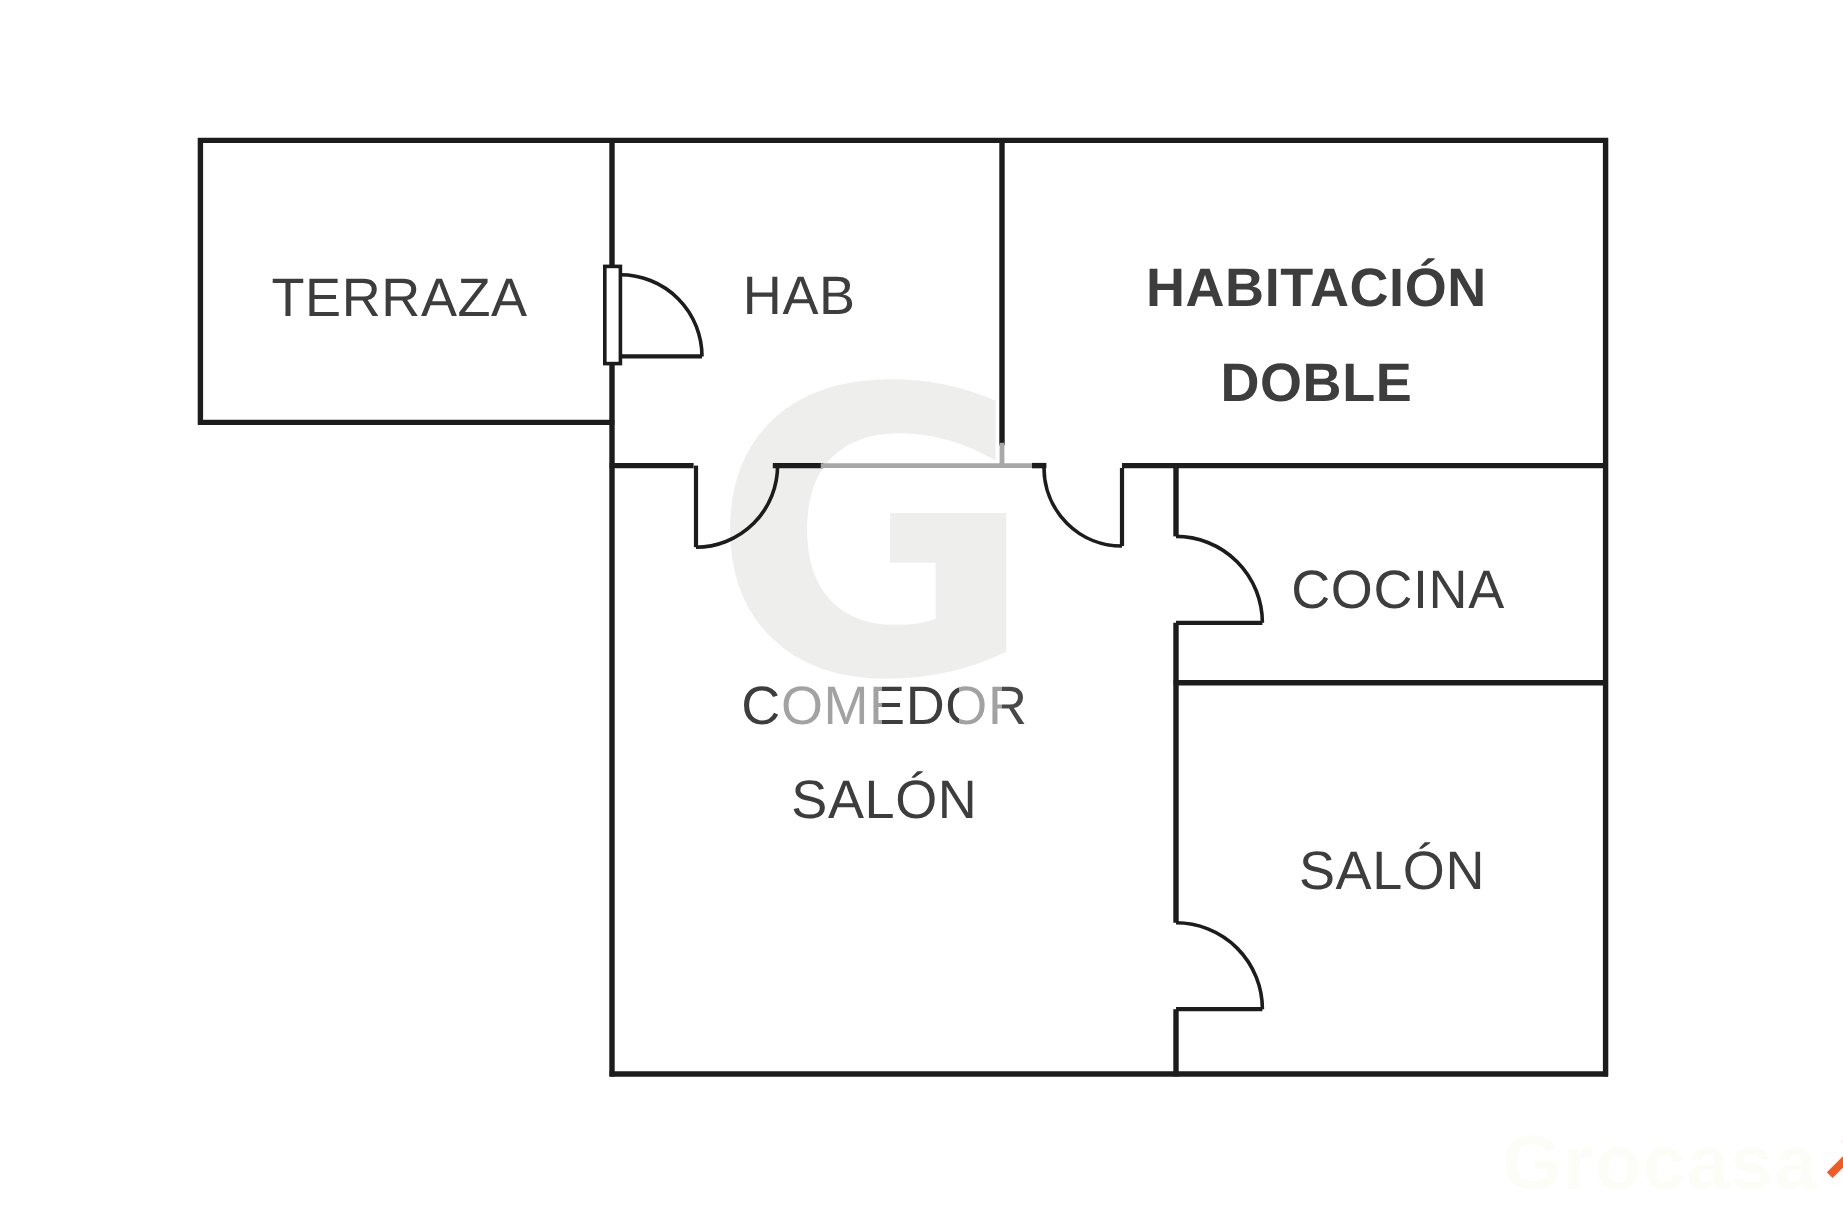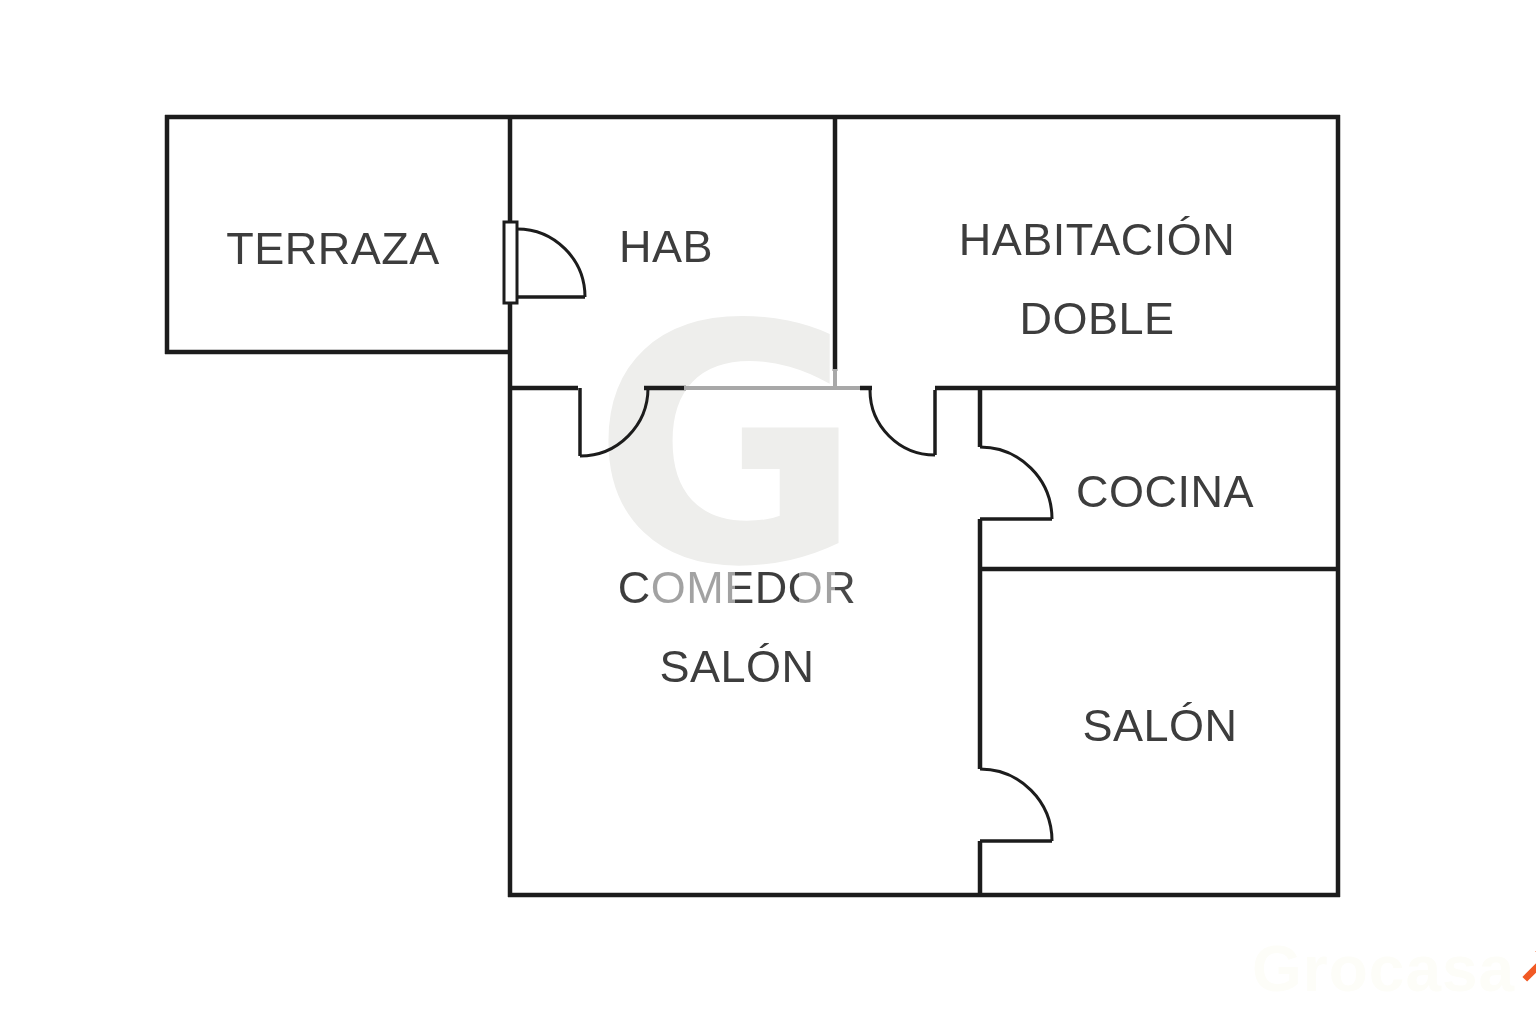--- a/index.html
+++ b/index.html
@@ -31,21 +31,21 @@
   .room{
     position:absolute;z-index:2;
     transform:translate(-50%,-50%);
     color:var(--label,#3d3d3d);
     font-size:45px;line-height:57px;letter-spacing:0.5px;
     text-align:center;white-space:nowrap;
   }
   .room span{display:block;margin-top:22px;}
   .pos-terraza{left:333px;top:237px;}
   .pos-hab{left:666px;top:235px;}
-  .pos-habitacion-doble{left:1097px;top:268px;}
+  .pos-habitacion-doble{left:1097px;top:268px;font-weight:bold;}
   .pos-cocina{left:1165px;top:480px;text-align:right;}
   .pos-comedor-salon{left:737px;top:616px;}
   .pos-bano{left:1160px;top:714px;}
 
   
   .wm-grad{
     background:linear-gradient(90deg,
       #3d3d3d 0 14%,
       #a2a2a2 14% 49%,
       #3d3d3d 49% 76%,

